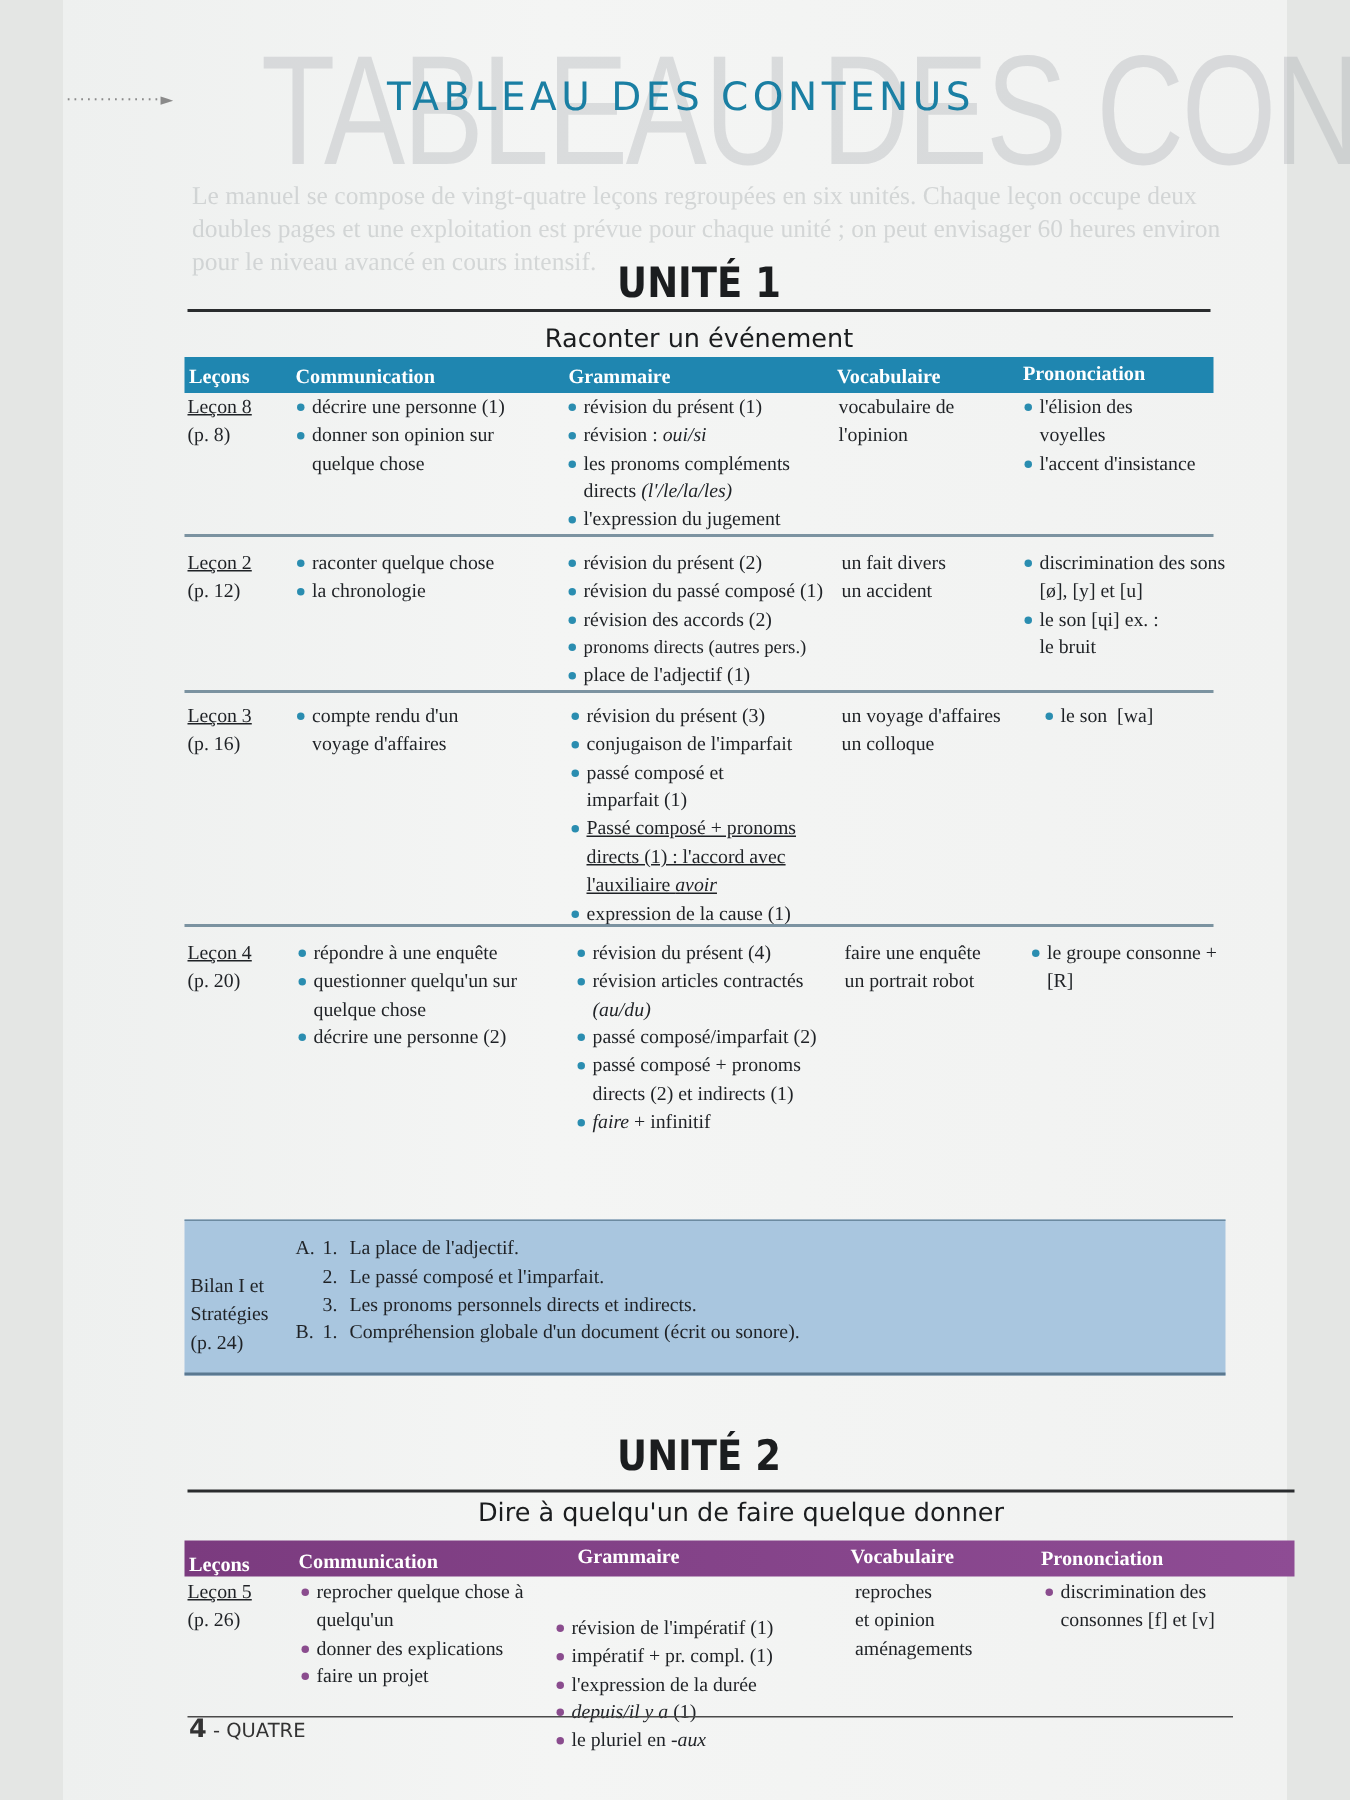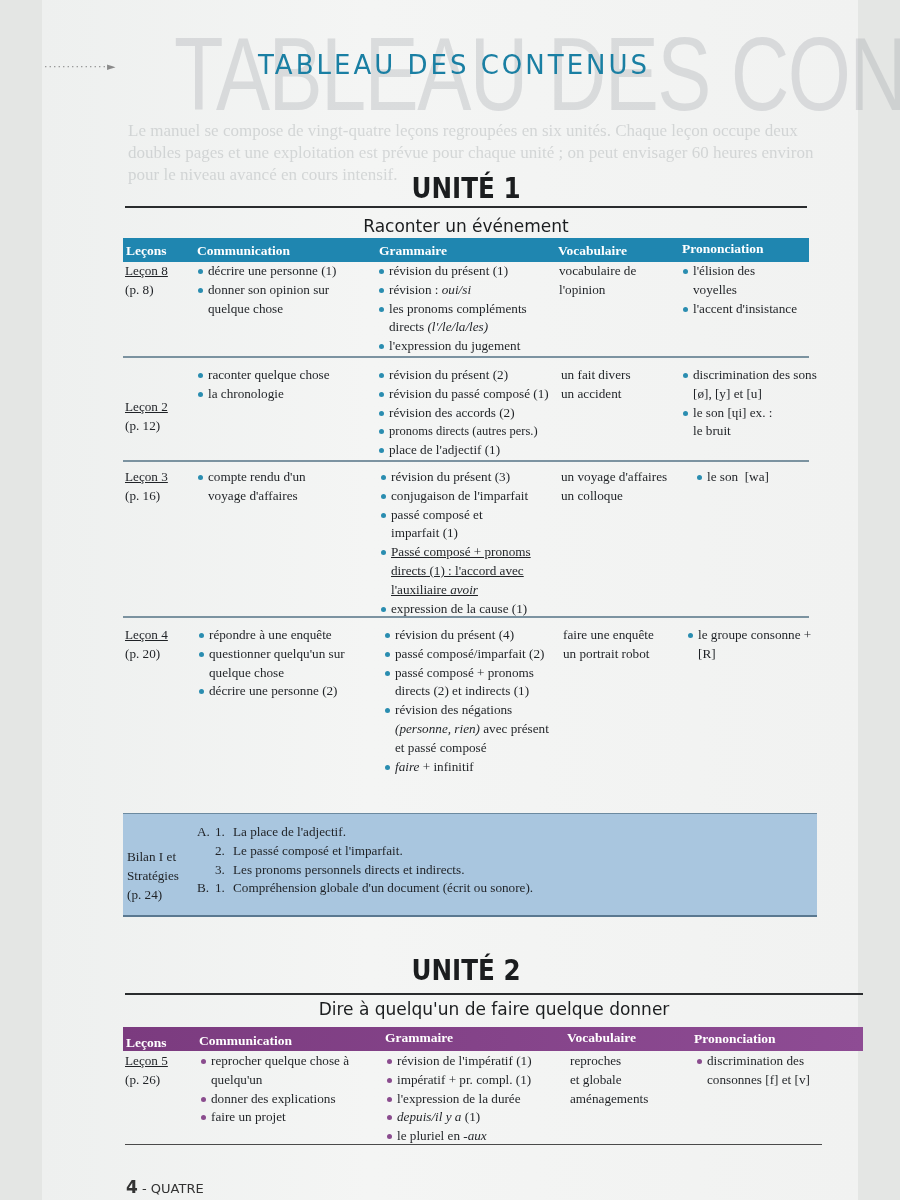--- a/index.html
+++ b/index.html
@@ -67,21 +67,21 @@
     background: #a9c6df; border-top: 1px solid #6c8aa0; border-bottom: 2px solid #5a7890;
     font-size: 13.2px; line-height: 18.8px;
   }
   .bilan .label { position: absolute; left: 4px; top: 34px; }
   .bilan .items { position: absolute; left: 74px; top: 9px; }
   .bilan .row { white-space: nowrap; }
   .bilan .row .pre { display: inline-block; width: 18px; }
   .bilan .row .num { display: inline-block; width: 18px; }
   .footer-rule { position: absolute; left: 125px; top: 1144px; width: 697px; height: 1px; background: #4a4a4a; }
   .page-num {
-    position: absolute; left: 126px; top: 1177px;
+    position: absolute; left: 126px; top: 1143px;
     font-family: "DejaVu Sans", sans-serif; font-size: 13px; color: #333;
   }
   .page-num b { font-size: 17px; }
   i { font-style: italic; }
 </style>
 </head>
 <body>
 
 <div class="page">
 
@@ -123,21 +123,21 @@
       <div>l'opinion</div>
     </div>
     <div class="col" style="left:560px; width:130px;">
       <div class="bl" style="width:100px;"><span>l'élision des voyelles</span></div>
       <div class="bl" style="white-space:nowrap;">l'accent d'insistance</div>
     </div>
   </div>
   <div class="sep" style="top:356px; left:81px;"></div>
 
   <div class="lesson" style="top:366px; left:81px;">
-    <div class="col" style="left:2px;margin-top:32px;">
+    <div class="col" style="left:2px;">
       <div class="lid">Leçon 2</div>
       <div>(p. 12)</div>
     </div>
     <div class="col" style="left:75px; width:180px;">
       <div class="bl">raconter quelque chose</div>
       <div class="bl">la chronologie</div>
     </div>
     <div class="col" style="left:256px; width:185px;">
       <div class="bl">révision du présent (2)</div>
       <div class="bl" style="white-space:nowrap;">révision du passé composé (1)</div>
@@ -186,23 +186,23 @@
       <div class="lid">Leçon 4</div>
       <div>(p. 20)</div>
     </div>
     <div class="col" style="left:76px; width:170px;">
       <div class="bl">répondre à une enquête</div>
       <div class="bl" style="width:150px;">questionner quelqu'un sur quelque chose</div>
       <div class="bl">décrire une personne (2)</div>
     </div>
     <div class="col" style="left:262px; width:180px;">
       <div class="bl">révision du présent (4)</div>
+      <div class="bl">révision articles contractés <i>(au/du)</i></div>
       <div class="bl" style="white-space:nowrap;">passé composé/imparfait (2)</div>
       <div class="bl">passé composé + pronoms directs (2) et indirects (1)</div>
-      <div class="bl" style="width:175px;">révision des négations <i>(personne, rien)</i> avec présent et passé composé</div>
       <div class="bl"><i>faire</i> + infinitif</div>
     </div>
     <div class="col" style="left:440px; width:125px;">
       <div>faire une enquête</div>
       <div>un portrait robot</div>
     </div>
     <div class="col" style="left:565px; width:135px;">
       <div class="bl">le groupe consonne + [R]</div>
     </div>
   </div>
@@ -236,30 +236,30 @@
   <div class="lesson" style="top:1052px; left:81px;">
     <div class="col" style="left:2px;">
       <div class="lid">Leçon 5</div>
       <div>(p. 26)</div>
     </div>
     <div class="col" style="left:78px; width:180px;">
       <div class="bl purple" style="width:170px;">reprocher quelque chose à quelqu'un</div>
       <div class="bl purple">donner des explications</div>
       <div class="bl purple">faire un projet</div>
     </div>
-    <div class="col" style="left:264px; width:185px;">
+    <div class="col" style="left:248px; width:185px;margin-top:24px;">
       <div class="bl purple">révision de l'impératif (1)</div>
       <div class="bl purple">impératif + pr. compl. (1)</div>
       <div class="bl purple">l'expression de la durée</div>
       <div class="bl purple"><i>depuis/il y a</i> (1)</div>
       <div class="bl purple">le pluriel en <i>-aux</i></div>
     </div>
     <div class="col" style="left:447px; width:120px;">
       <div>reproches</div>
-      <div>et globale</div>
+      <div>et opinion</div>
       <div>aménagements</div>
     </div>
     <div class="col" style="left:574px; width:135px;">
       <div class="bl purple">discrimination des consonnes [f] et [v]</div>
     </div>
   </div>
 
   <div class="footer-rule" style="left:83px;"></div>
   <div class="page-num" style="left:84px;">
     <b>4</b> <span>-</span> <span>QUATRE</span>

